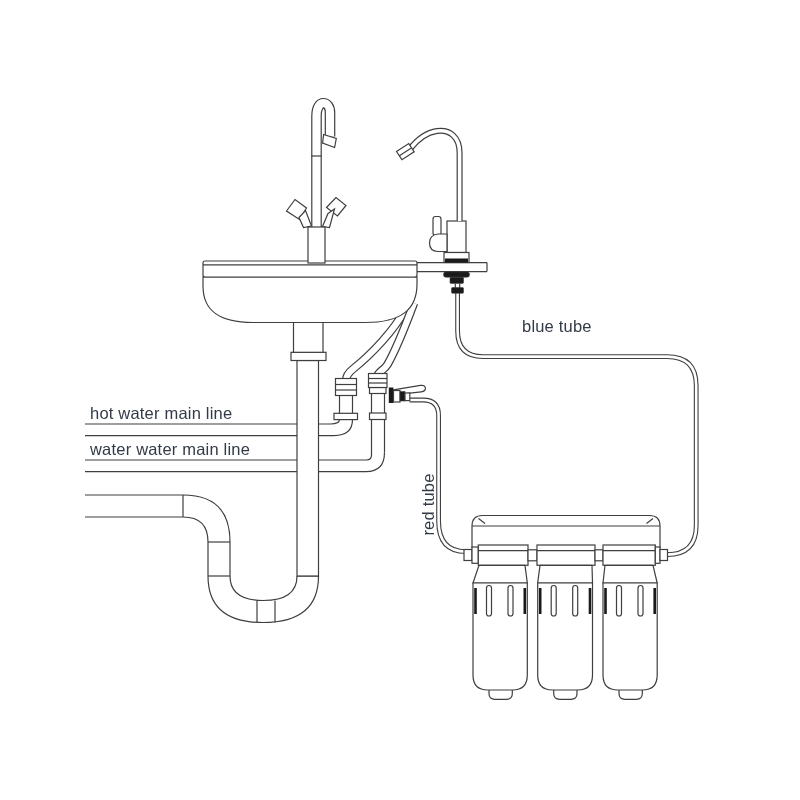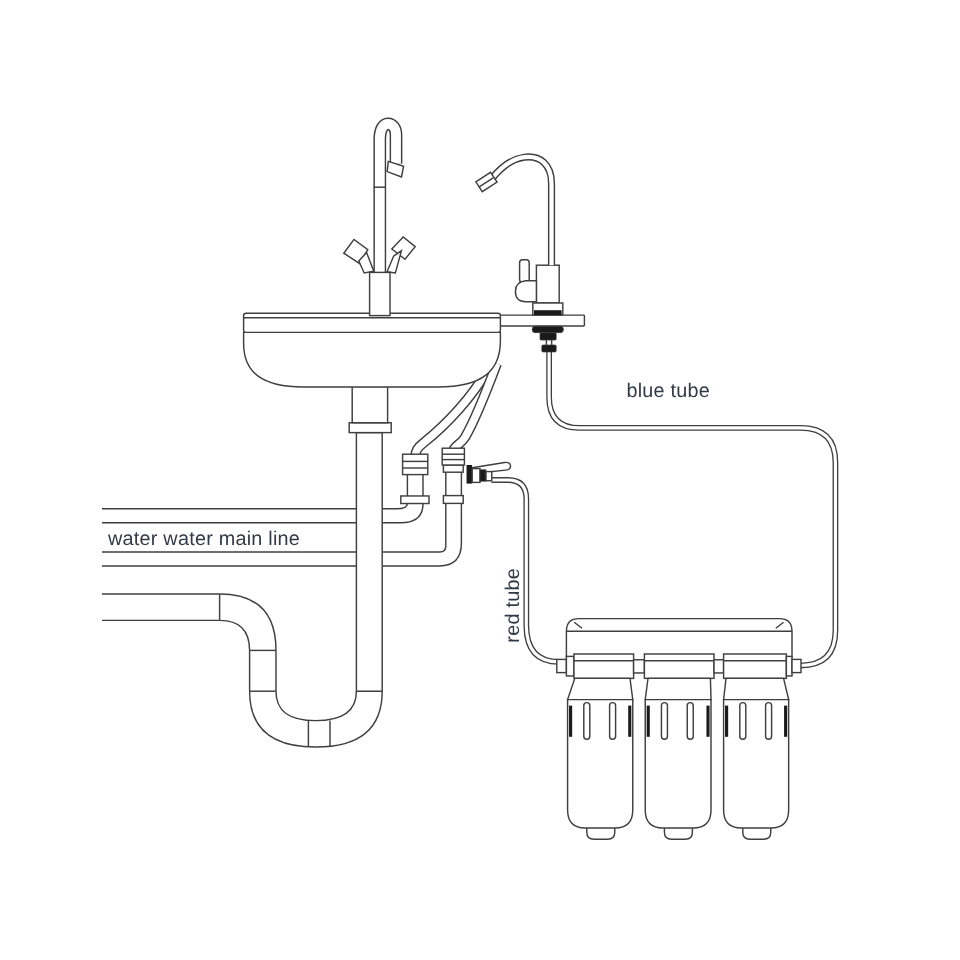--- a/index.html
+++ b/index.html
@@ -210,17 +210,18 @@
     <rect class="dfn" x="445" y="258.5" width="23" height="4"></rect>
     <rect class="df" x="443.5" y="271.8" width="26" height="5.4" rx="2.5"></rect>
     <rect class="df" x="450" y="277.2" width="13.5" height="6.2" rx="1"></rect>
     <path class="ln" d="M455.3,283.4 V288"></path>
     <path class="ln" d="M459.7,283.4 V288"></path>
     <rect class="df" x="451.5" y="287.5" width="12" height="5.8" rx="1"></rect>
   </g>
 
 </svg>
 
+<div class="label label-hot">hot water main line</div>
 <div class="label label-cold">water water main line</div>
 <div class="label label-blue">blue tube</div>
 <div class="label label-red">red tube</div>
 
 </div>
 
 </body></html>

